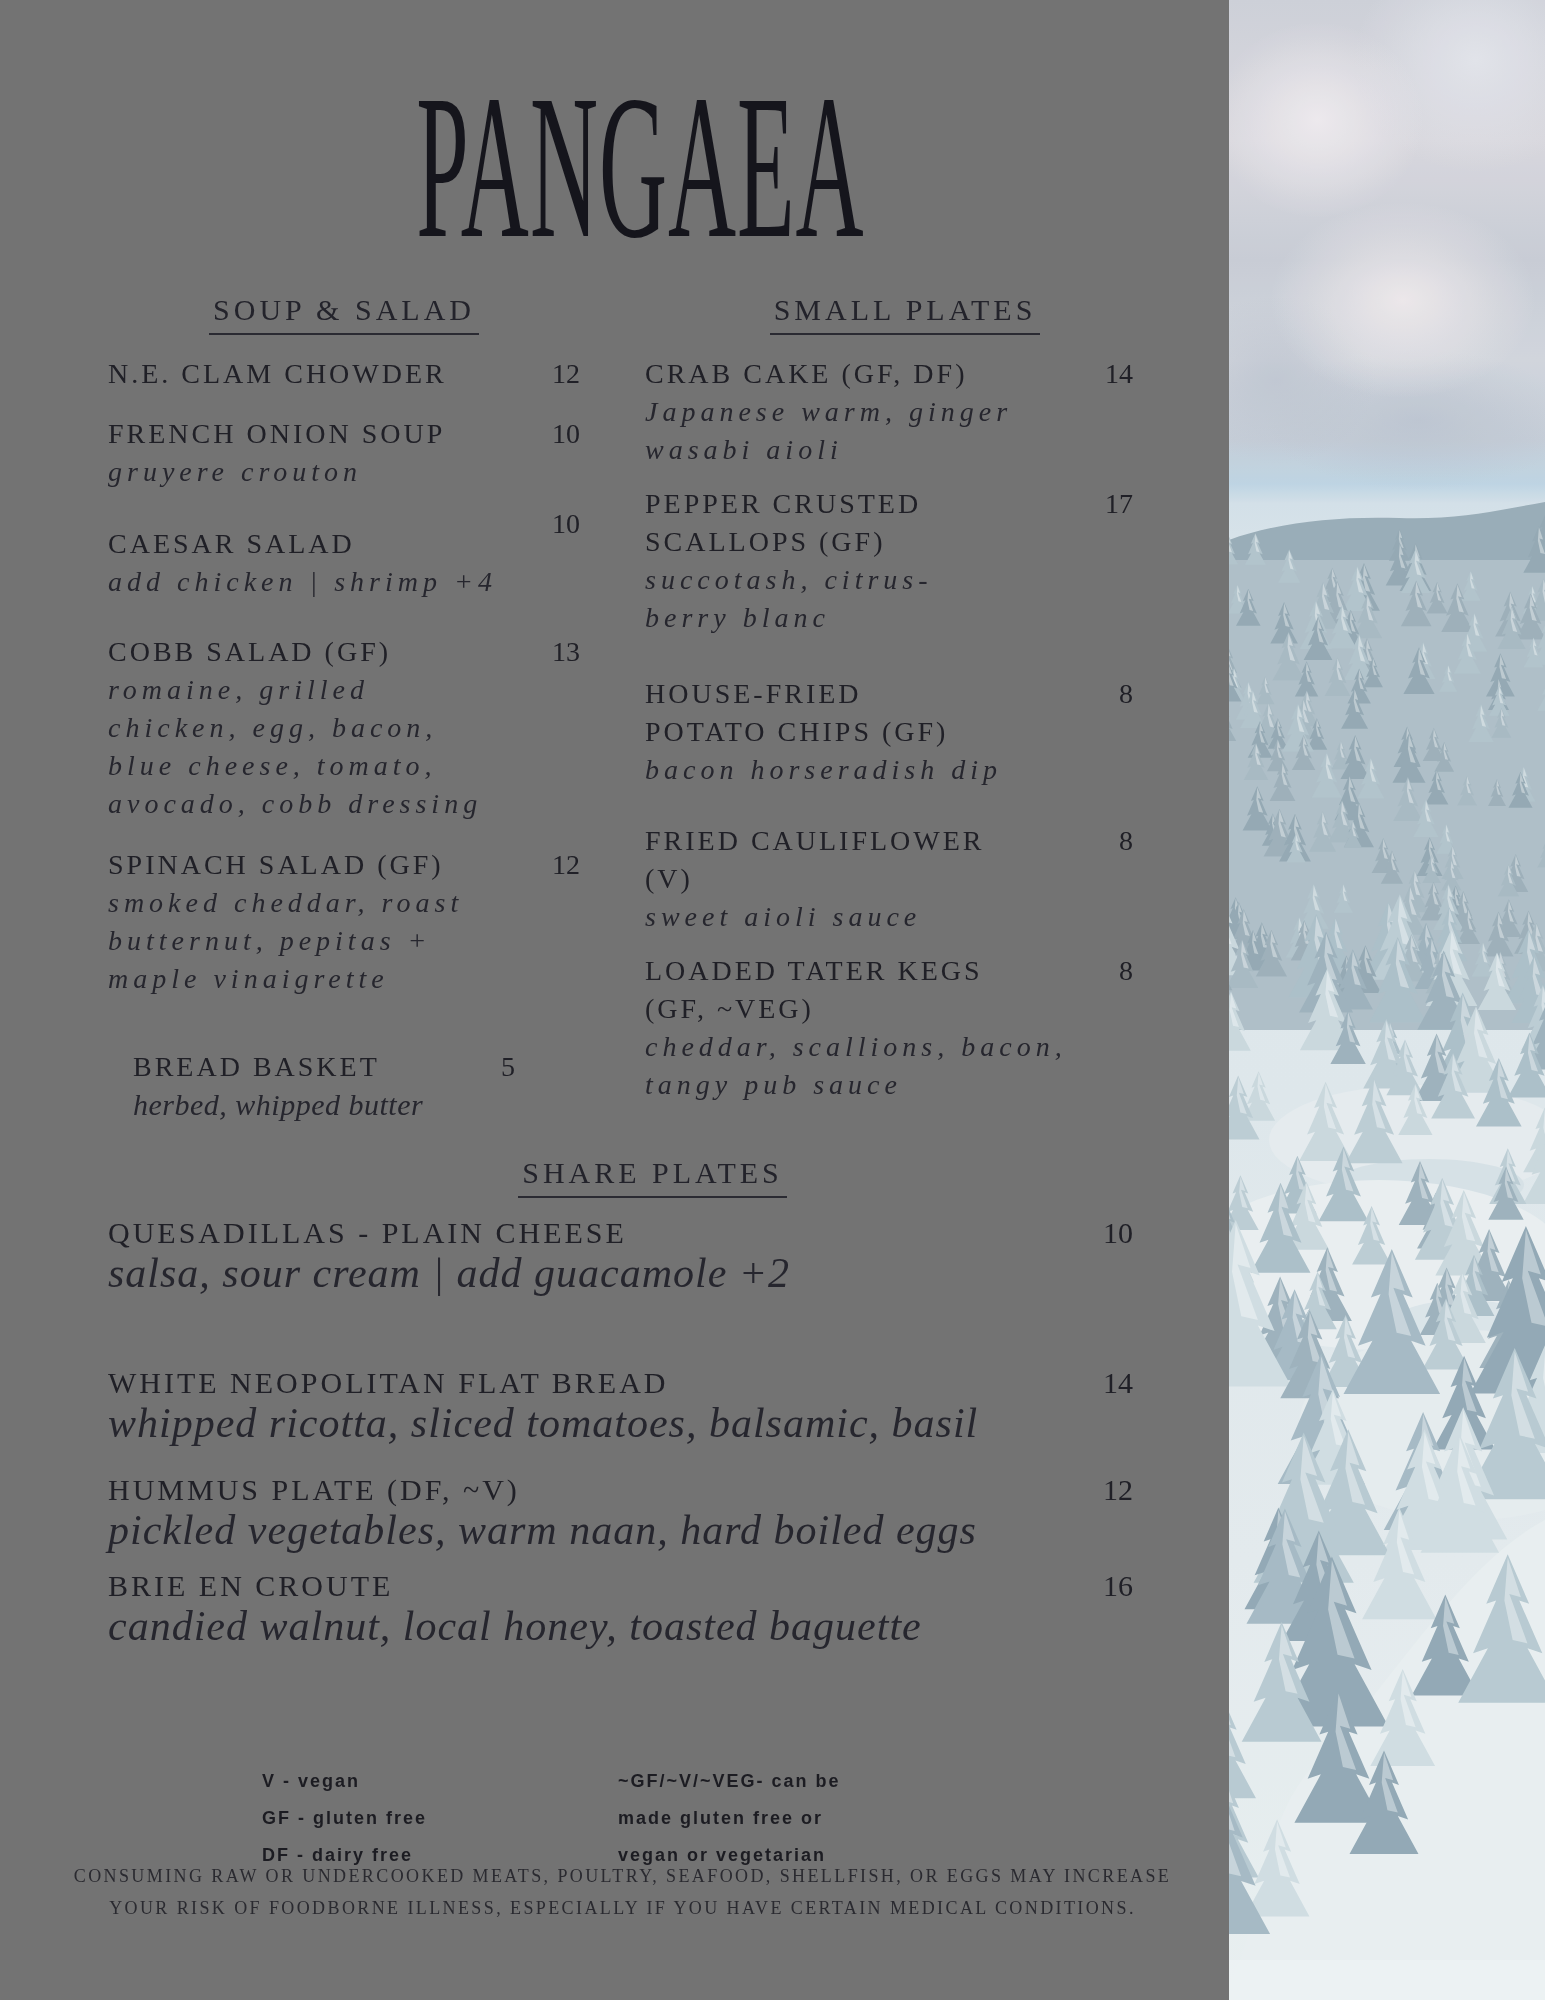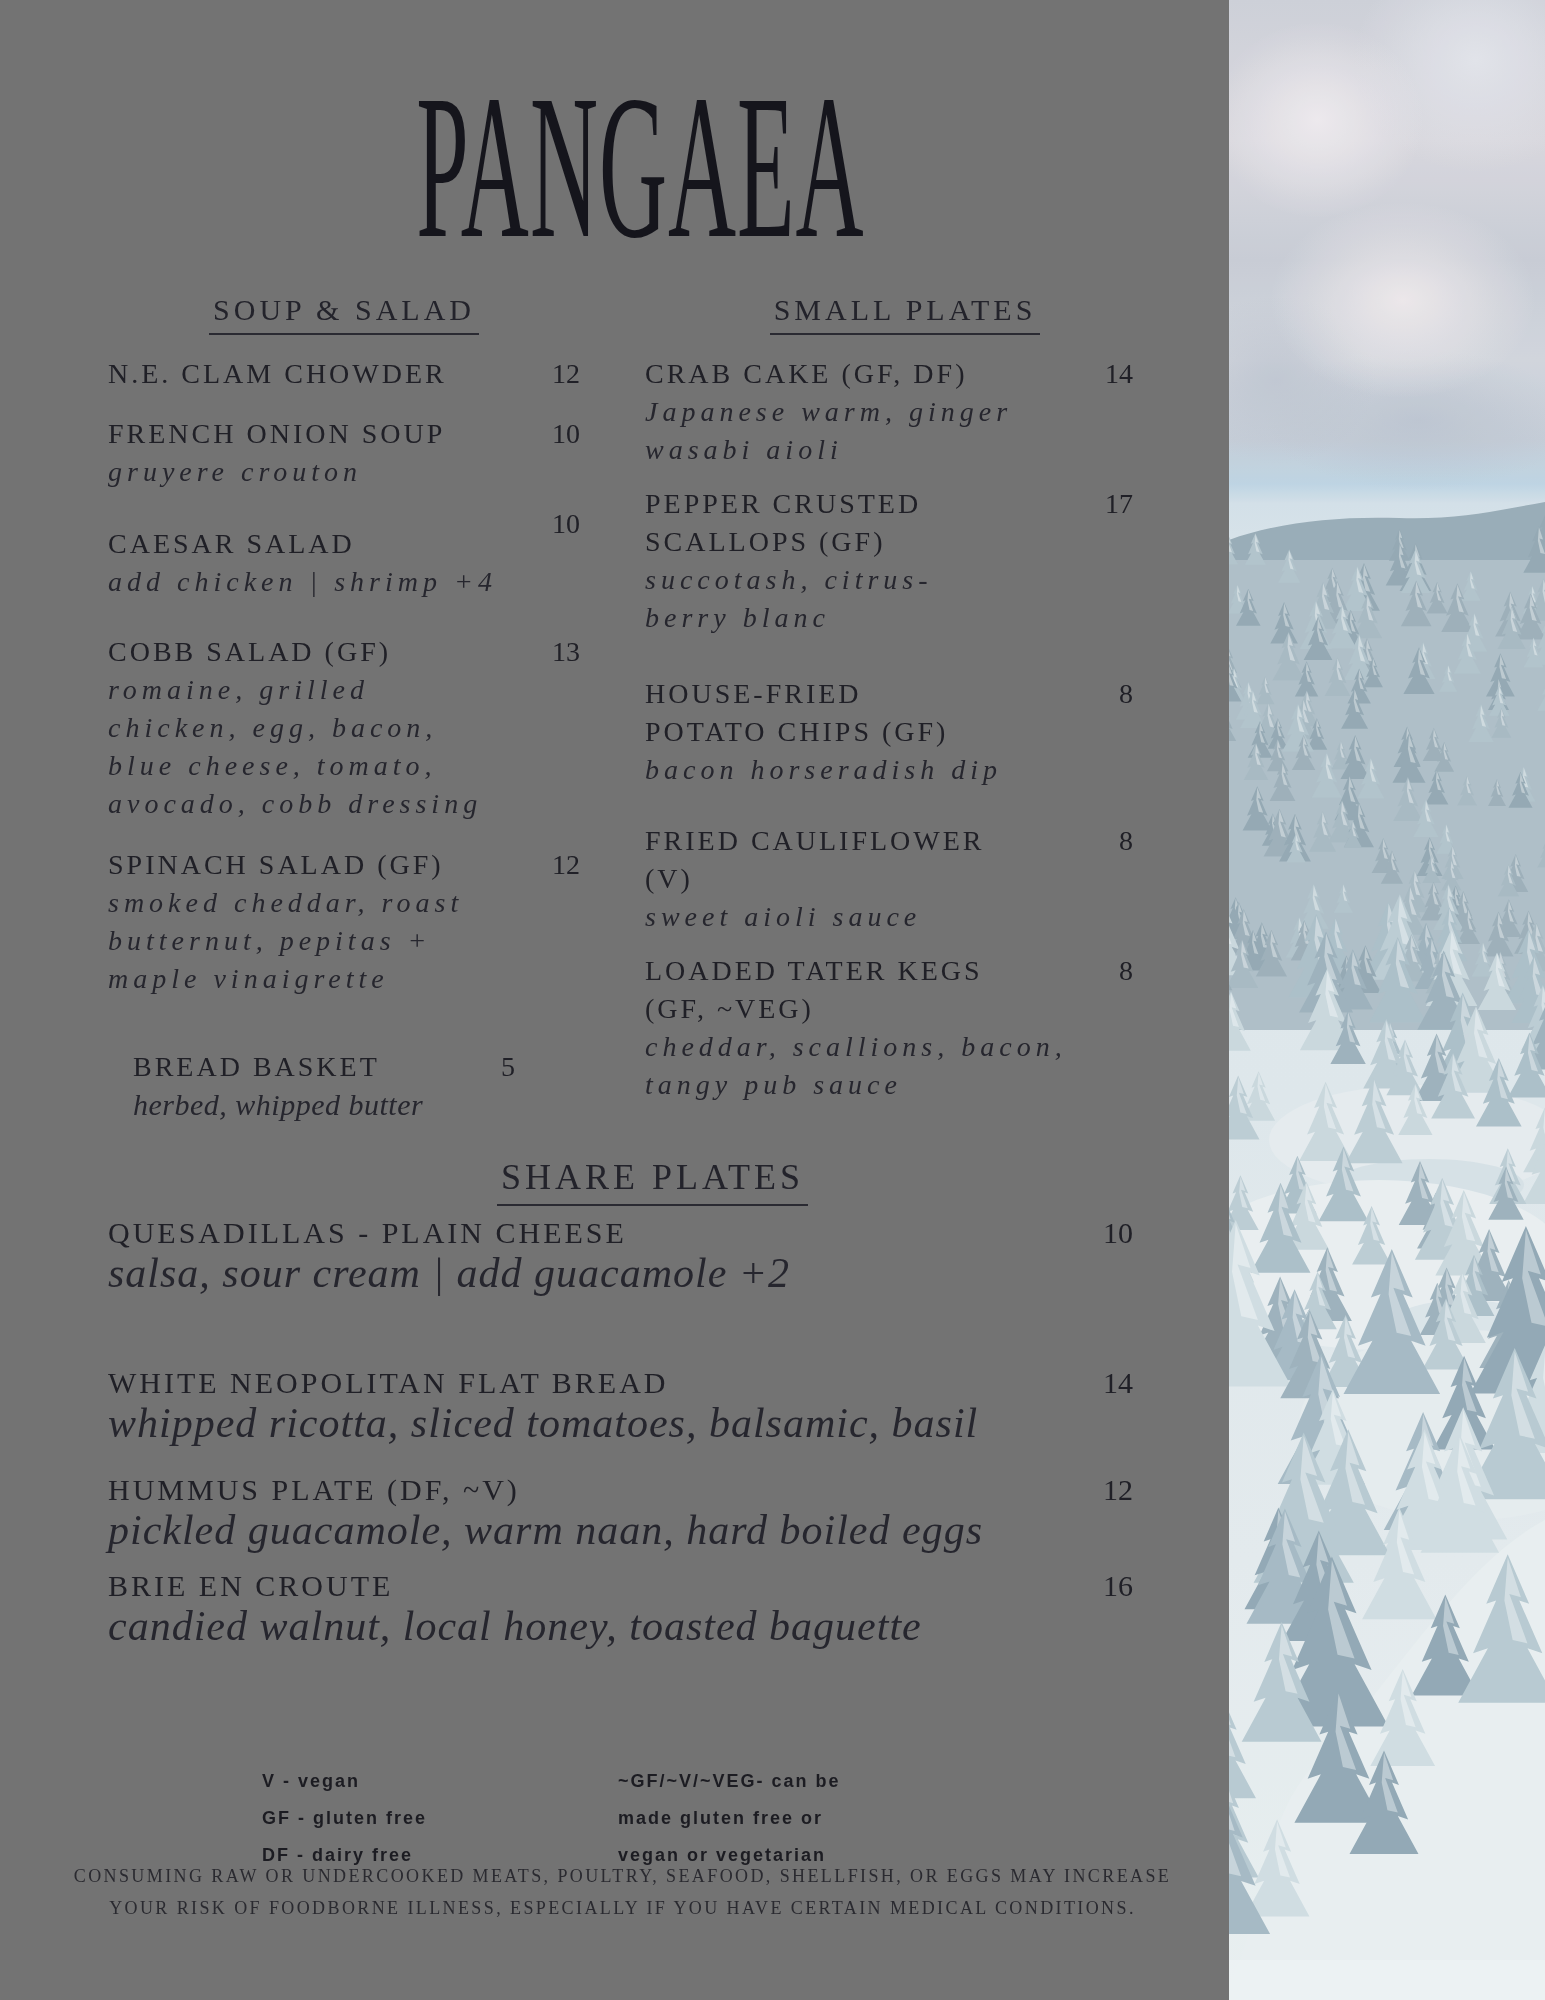--- a/index.html
+++ b/index.html
@@ -12,21 +12,21 @@
   .menu-title .t{display:inline-block;font-size:205px;line-height:1;color:#15151c;
                  letter-spacing:2px;transform:scaleX(.46);transform-origin:center;}
 
   
   .col-header{position:absolute;top:293px;text-align:center;font-size:30px;
               letter-spacing:4px;color:#23232b;}
   .col-header .hl{display:inline-block;border-bottom:2px solid #2a2a32;padding:0 4px 6px 4px;}
   #hdr-left{left:108px;width:472px;}
   #hdr-right{left:655px;width:500px;}
   .share-header{position:absolute;top:1156px;left:140px;width:1025px;text-align:center;
-                font-size:36px;letter-spacing:4px;color:#23232b;}
+                font-size:30px;letter-spacing:4px;color:#23232b;}
   .share-header .hl{display:inline-block;border-bottom:2px solid #2a2a32;padding:0 4px 6px 4px;}
 
   
   .item{position:absolute;font-size:28px;line-height:38px;letter-spacing:3px;color:#202027;}
   .item.cl{left:108px;width:472px;}
   .item.cr{left:645px;width:488px;}
   .row{display:flex;align-items:flex-start;}
   .name{flex:1;}
   .nl{white-space:nowrap;}
   .price{width:60px;text-align:right;letter-spacing:0;}
@@ -252,21 +252,21 @@
   </div>
 
   <div class="share-item" style="top:1470px">
     <div class="row">
       <div class="name">
           <div class="nl">HUMMUS PLATE (DF, ~V)</div>
         </div>
       <div class="price">12</div>
     </div>
     <div class="share-desc">
-      <div class="dl">pickled guacamole, warm naan, hard boiled eggs</div>
+      <div class="dl">pickled vegetables, warm naan, hard boiled eggs</div>
     </div>
   </div>
 
   <div class="share-item" style="top:1566px">
     <div class="row">
       <div class="name">
           <div class="nl">BRIE EN CROUTE</div>
         </div>
       <div class="price">16</div>
     </div>

